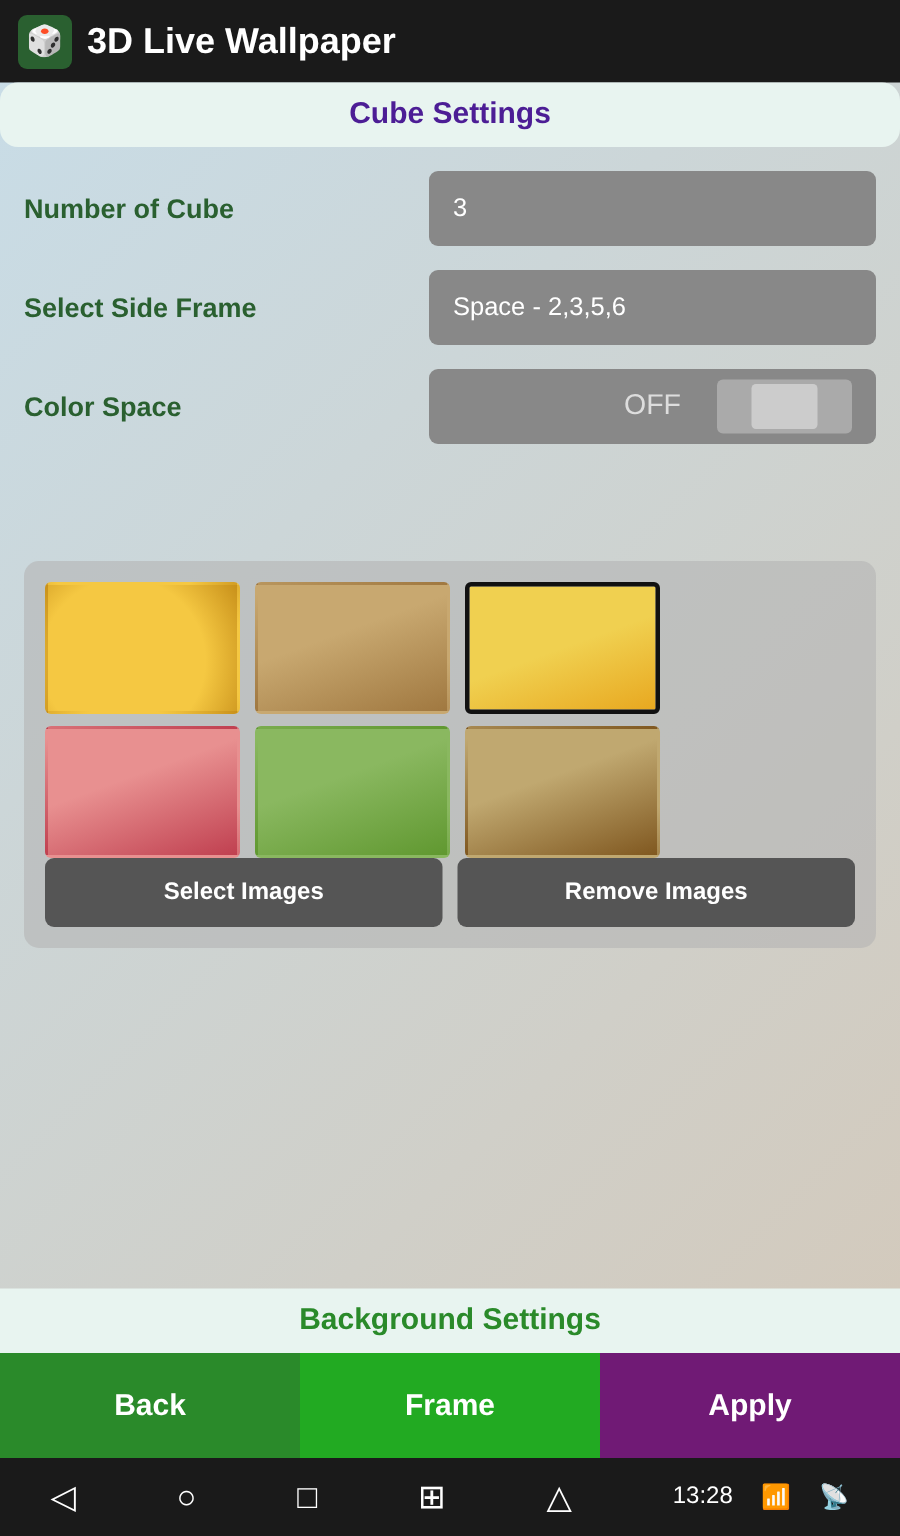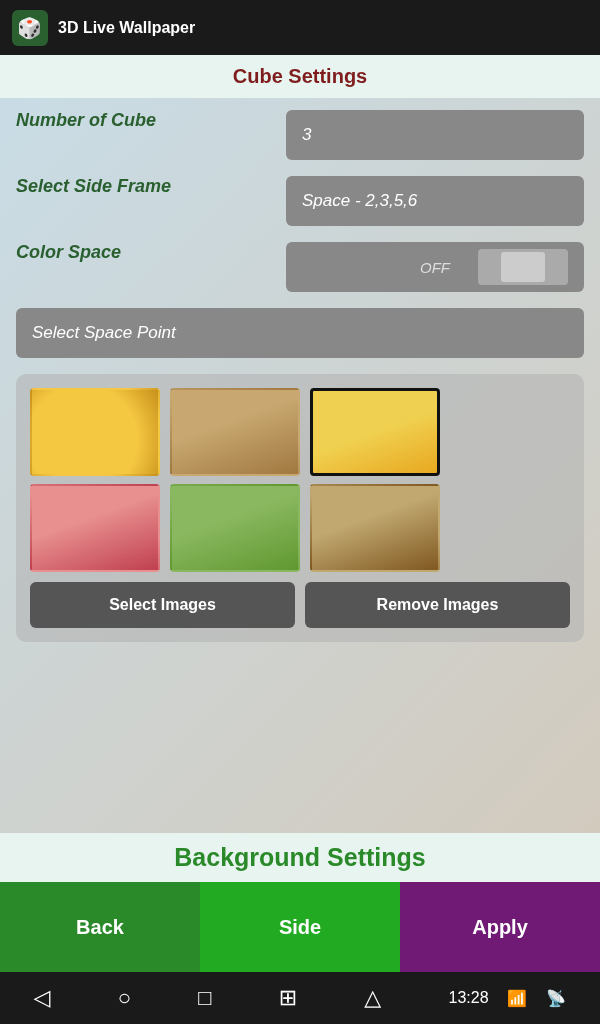--- a/index.html
+++ b/index.html
@@ -28,50 +28,50 @@
       height: 36px;
       background: #2a6030;
       border-radius: 6px;
       display: flex;
       align-items: center;
       justify-content: center;
       font-size: 20px;
     }
     .title-bar-text {
       color: white;
-      font-size: 16px;
+      font-size: 24px;
       font-weight: bold;
     }
 
     
     .section-header {
       background: #e8f4f0;
       text-align: center;
       padding: 10px;
       font-size: 20px;
       font-weight: bold;
-      color: #7f1d1d;
-      flex-shrink: 0;
+      color: #4c1d95;
+      flex-shrink: 0;
+      border-radius: 12px;
     }
 
     
     .main-content {
       flex: 1;
       padding: 12px 16px;
       display: flex;
       flex-direction: column;
       gap: 8px;
     }
 
     
     .setting-row {
       display: flex;
-      align-items: flex-start;
+      align-items: center;
       min-height: 58px;
-      font-style: italic;
     }
     .setting-label {
       width: 270px;
       font-size: 18px;
       font-weight: bold;
       color: #2a6030;
       flex-shrink: 0;
     }
     .setting-control {
       flex: 1;
@@ -92,21 +92,21 @@
       border-radius: 6px;
       min-height: 50px;
       display: flex;
       align-items: center;
       justify-content: flex-end;
       padding-right: 16px;
       position: relative;
     }
     .toggle-label {
       color: #ddd;
-      font-size: 15px;
+      font-size: 19px;
       position: absolute;
       left: 50%;
       transform: translateX(-50%);
     }
     .toggle-knob {
       width: 90px;
       height: 36px;
       background: #aaa;
       border-radius: 4px;
       display: flex;
@@ -151,49 +151,48 @@
       justify-content: center;
       overflow: hidden;
     }
     .gallery-img.selected {
       border: 3px solid #111;
     }
 
     .gallery-buttons {
       display: flex;
       gap: 10px;
-      margin-top: 10px;
     }
     .gallery-btn {
       flex: 1;
       background: #555;
       color: white;
       border: none;
       border-radius: 6px;
       padding: 14px 10px;
       font-size: 16px;
       font-weight: bold;
       cursor: pointer;
     }
 
     
     .bg-settings-header {
       background: #e8f4f0;
       text-align: center;
       padding: 10px;
-      font-size: 25px;
+      font-size: 20px;
       font-weight: bold;
       color: #2a8a2a;
       flex-shrink: 0;
     }
 
     
     .action-buttons {
       display: flex;
-      height: 90px;
+      height: 70px;
       flex-shrink: 0;
     }
     .action-btn {
       flex: 1;
       border: none;
       color: white;
       font-size: 20px;
       font-weight: bold;
       cursor: pointer;
       display: flex;
@@ -280,23 +279,20 @@
     <span class="setting-label">Color Space</span>
     <div class="toggle-control">
       <span class="toggle-label">OFF</span>
       <div class="toggle-knob">
         <div class="toggle-knob-inner"></div>
       </div>
     </div>
   </div>
 
   <div class="setting-row">
-    <div class="setting-control">
-      <span>Select Space Point</span>
-    </div>
   </div>
 
   <div class="gallery-section">
     <div class="gallery-grid">
 
       <div class="gallery-row">
         <div class="gallery-img photo-bird"></div>
         <div class="gallery-img photo-puppies"></div>
         <div class="gallery-img photo-chicks selected"></div>
       </div>
@@ -315,21 +311,21 @@
   </div>
 
 </div>
 
 <div class="bg-settings-header">
   <span>Background Settings</span>
 </div>
 
 <div class="action-buttons">
   <button class="action-btn btn-back">Back</button>
-  <button class="action-btn btn-reset">Side</button>
+  <button class="action-btn btn-reset">Frame</button>
   <button class="action-btn btn-apply">Apply</button>
 </div>
 
 <div class="nav-bar">
   <span class="nav-icon">◁</span>
   <span class="nav-icon">○</span>
   <span class="nav-icon">□</span>
   <span class="nav-icon">⊞</span>
   <span class="nav-icon">△</span>
   <div class="nav-status">

